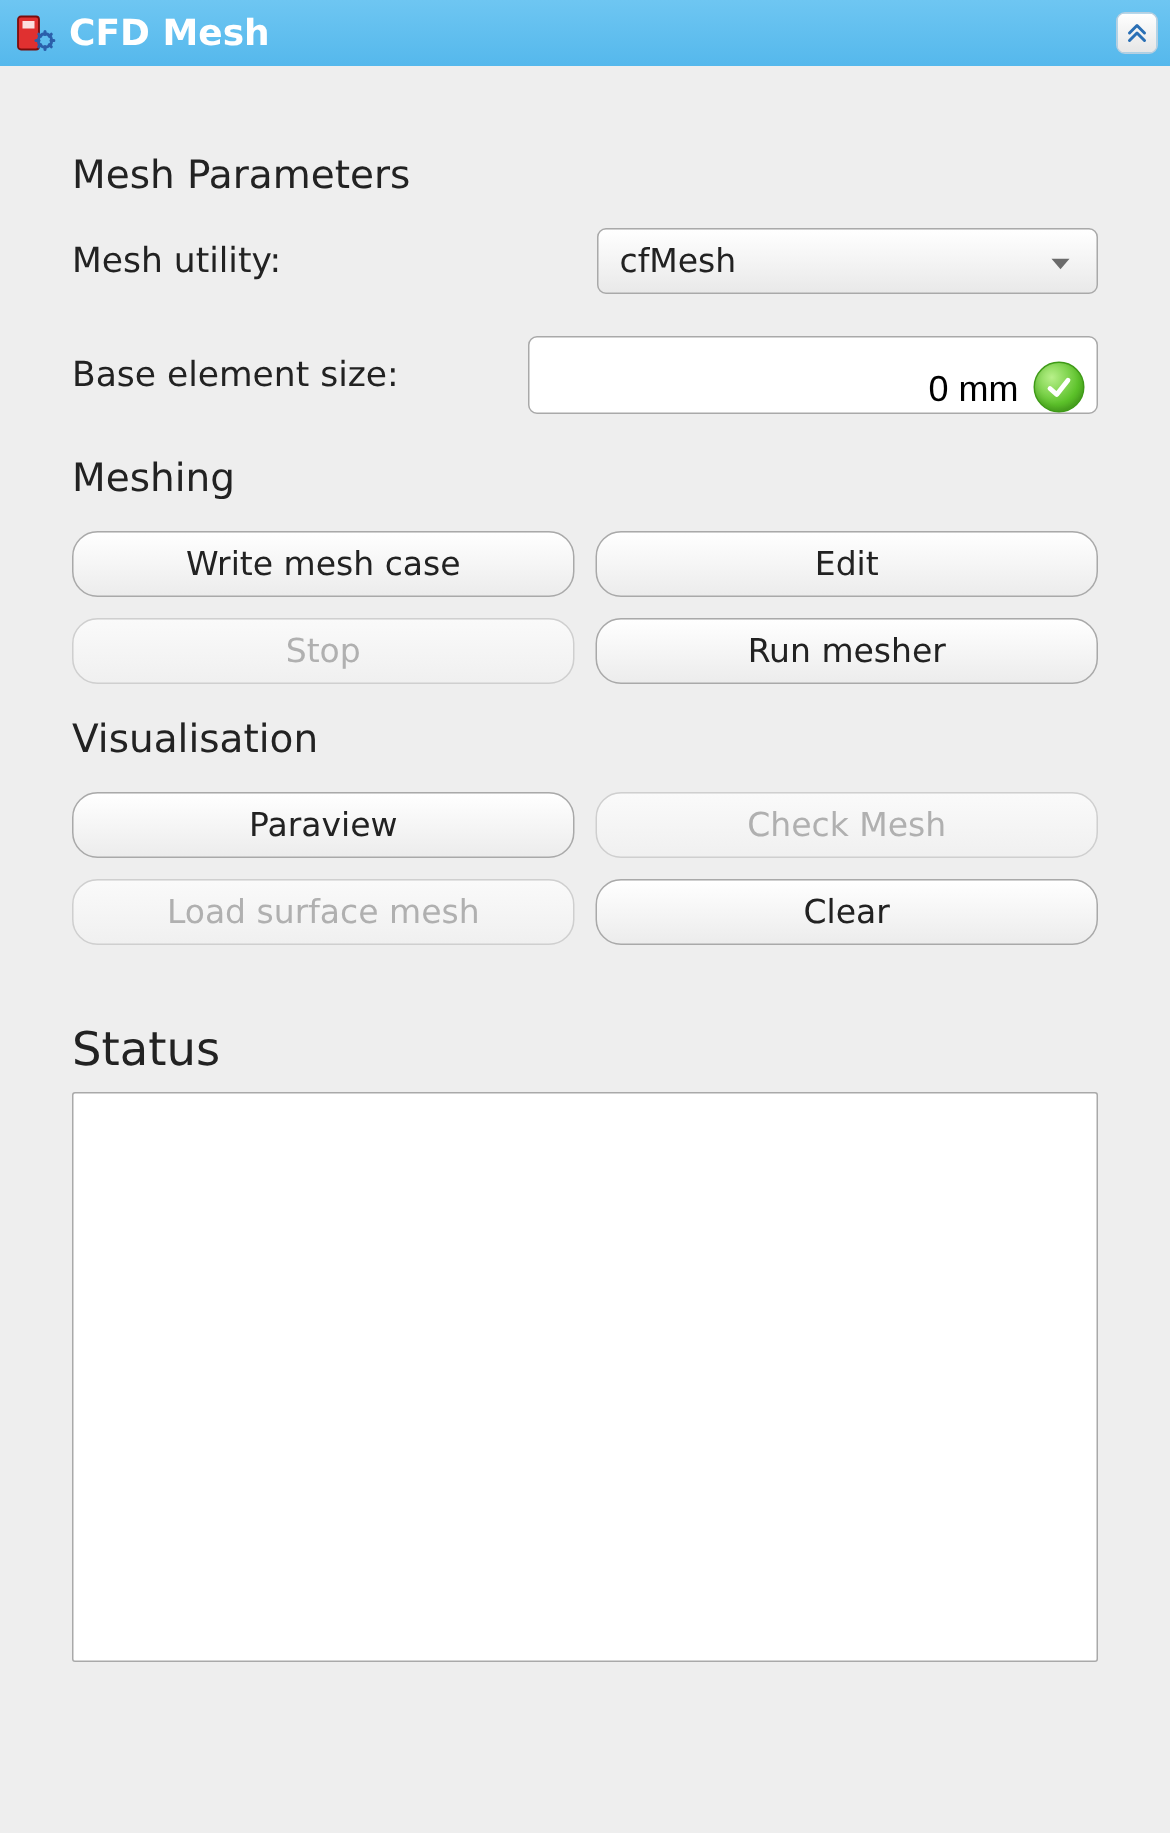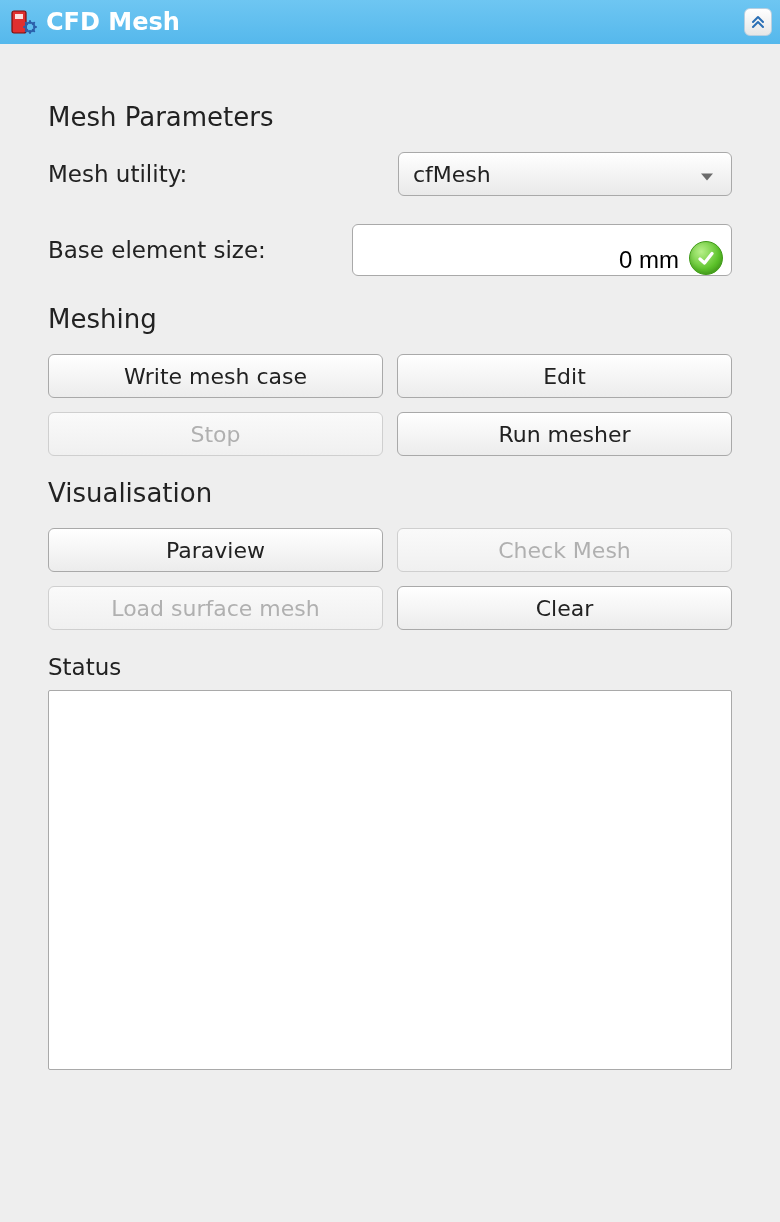--- a/index.html
+++ b/index.html
@@ -102,38 +102,38 @@
   }
   .section { margin-top: 10px; margin-bottom: 22px; }
   .btn-grid {
     display: grid;
     grid-template-columns: 1fr 1fr;
     gap: 14px;
   }
   .btn {
     height: 44px;
     border: 1px solid #a9a9a9;
-    border-radius: 6px;
+    border-radius: 17px;
     background: linear-gradient(#ffffff, #ececec);
     font-size: 22px;
     display: flex;
     align-items: center;
     justify-content: center;
     cursor: pointer;
     color: #222;
   }
   .btn.disabled {
     color: #b0b0b0;
     border-color: #cfcfcf;
     background: linear-gradient(#fafafa, #f0f0f0);
     cursor: default;
   }
   .status-label {
-    font-size: 23px;
-    margin: 24px 0 10px 0;
+    font-size: 31px;
+    margin: 52px 0 10px 0;
   }
   .status-box {
     width: 100%;
     height: 380px;
     background: #fff;
     border: 1px solid #a9a9a9;
     border-radius: 2px;
   }
 </style>
 </head>

